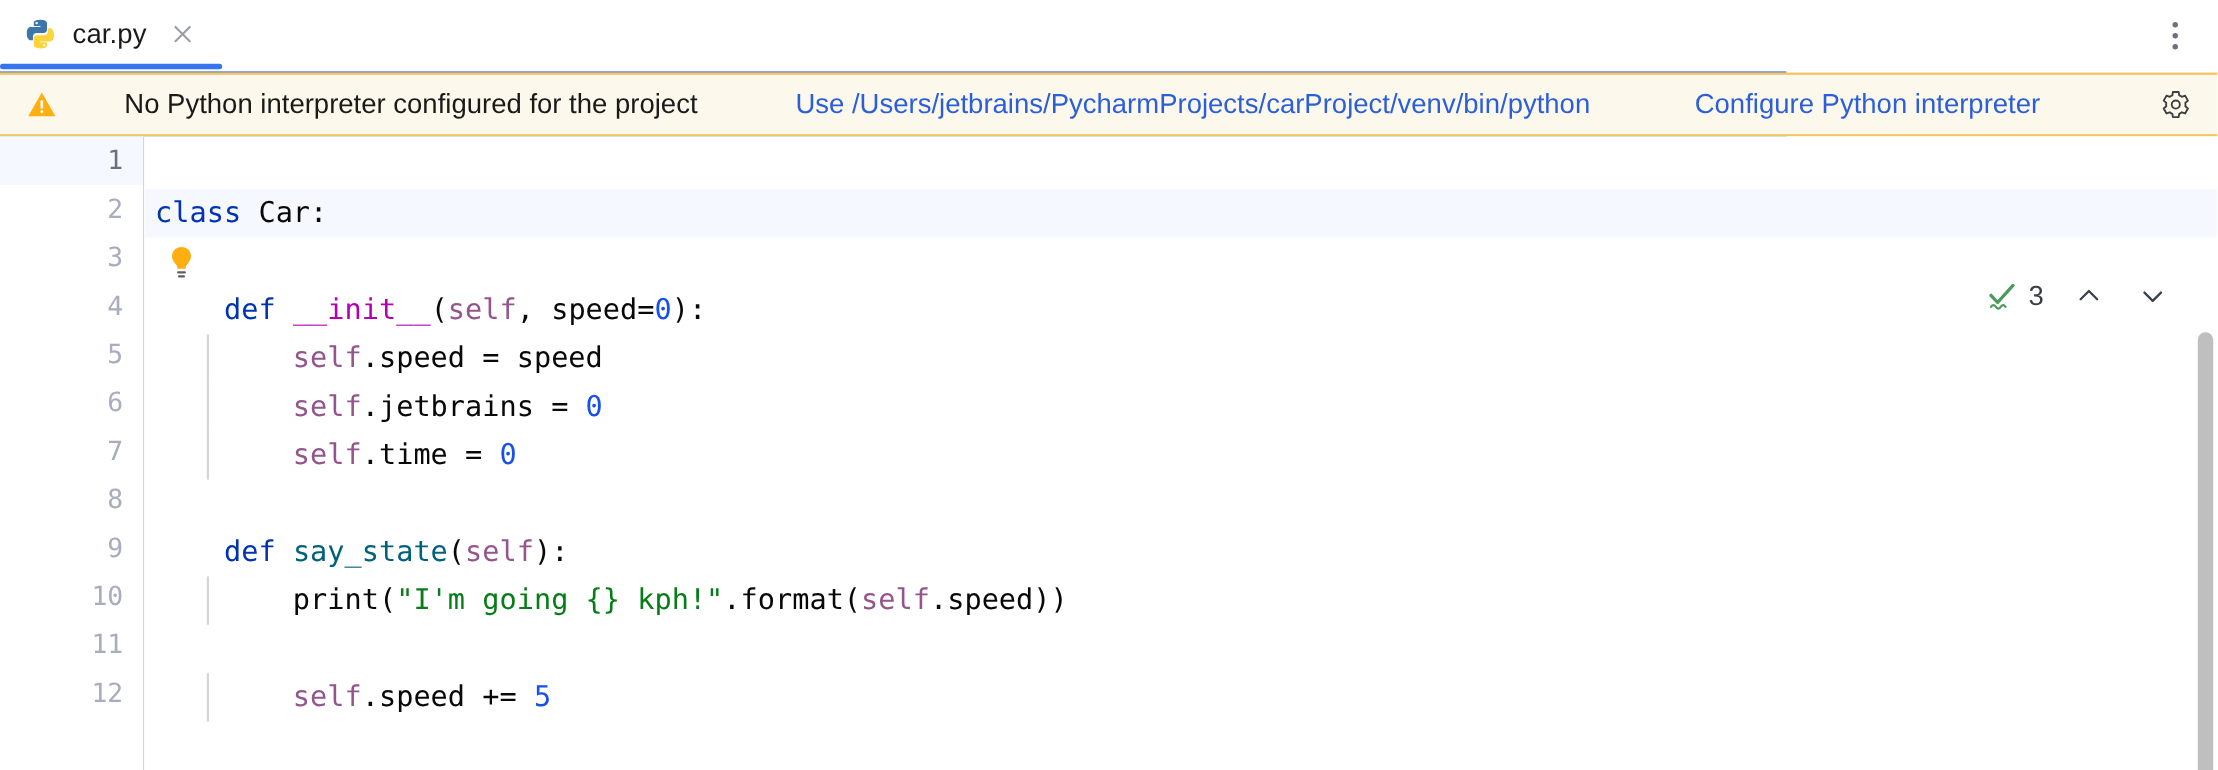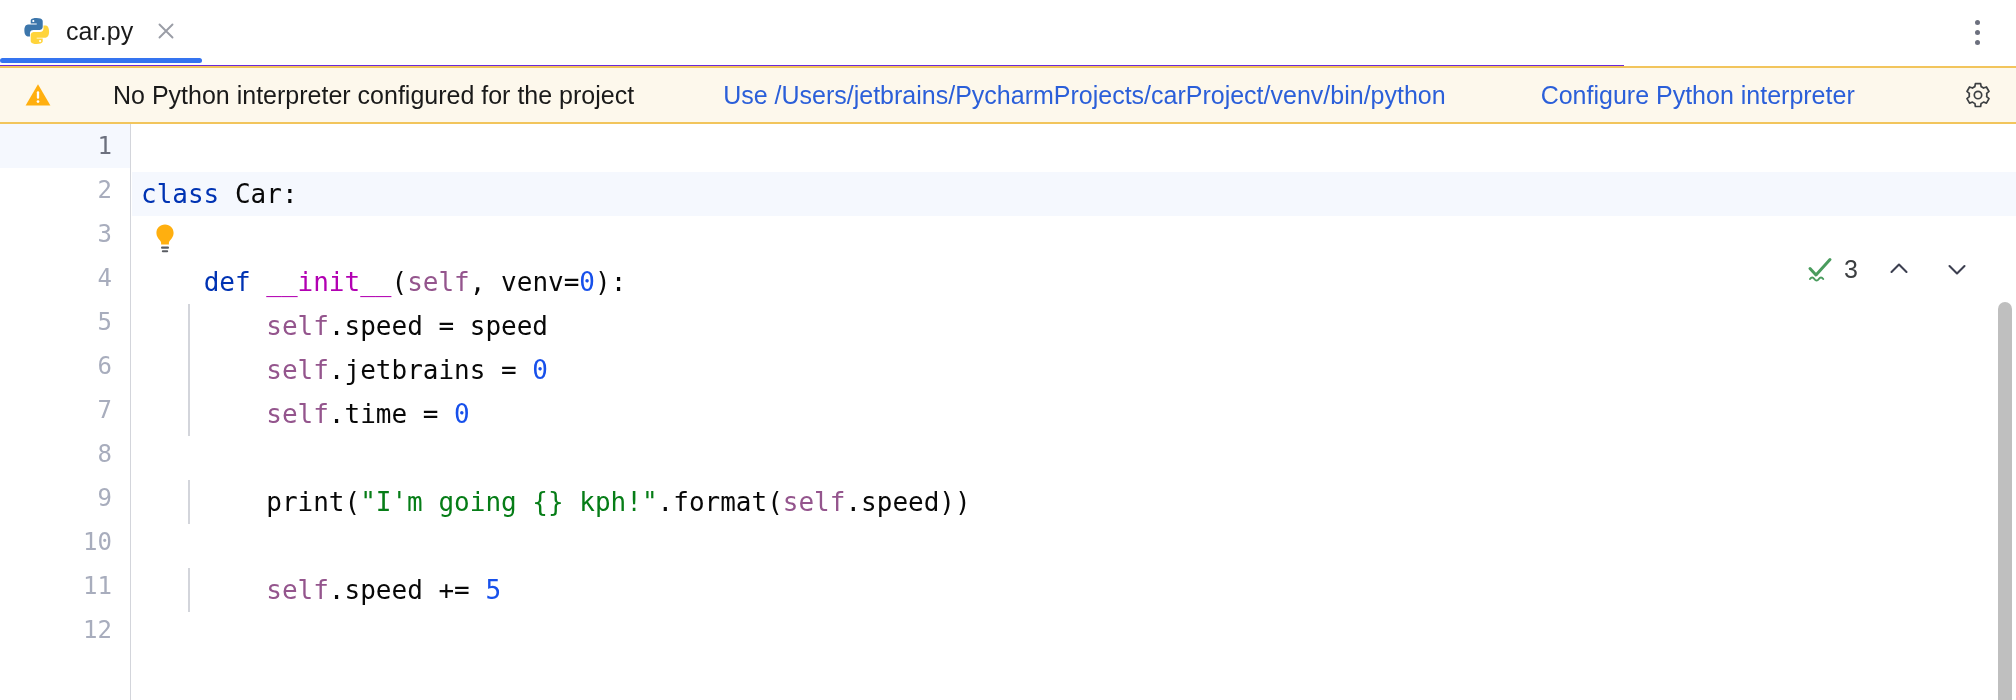--- a/index.html
+++ b/index.html
@@ -2,21 +2,21 @@
 <html><head>
 <meta charset="utf-8">
 <style>
   * { box-sizing: border-box; margin: 0; padding: 0; }
   html, body {
     width: 2016px; height: 700px;
     background: #ffffff;
     font-family: "Liberation Sans", sans-serif;
     overflow: hidden;
   }
-  .app { position: relative; width: 1624px; height: 700px; background: #6d28d9; }
+  .app { position: relative; width: 1624px; height: 700px; background: #1d4ed8; }
 
   
   .tabbar {
     position: absolute; left: 0; top: 0; width: 2016px; height: 65px;
     background: #ffffff;
   }
   .tab {
     position: absolute; left: 0; top: 0; height: 62px;
     display: flex; align-items: center; padding: 0 0 0 22px;
   }
@@ -190,25 +190,26 @@
         <div class="gutter-line">12</div>
       </div>
 
     <div class="codearea" id="codearea">
         <div class="code-line cur"><span class="kw">class</span><span class="plain"> Car:</span></div>
         <div class="code-line"><span class="bulb"><svg width="30" height="32" viewBox="0 0 30 32">
               <path d="M15 2.5c-5.1 0-8.6 3.7-8.6 8.4 0 3.3 1.8 5.3 3.2 7 .9 1.1 1.5 2 1.5 3.1v1.4h7.8v-1.4c0-1.1.6-2 1.5-3.1 1.4-1.7 3.2-3.7 3.2-7 0-4.7-3.5-8.4-8.6-8.4z" fill="#FFAF0F"></path>
               <rect x="11" y="24.6" width="8" height="2.1" rx="1" fill="#5A5D63"></rect>
               <rect x="11.8" y="28.2" width="6.4" height="2.1" rx="1" fill="#5A5D63"></rect>
             </svg></span></div>
-        <div class="code-line"><span class="plain">    </span><span class="kw">def</span><span class="plain"> </span><span class="dunder">__init__</span><span class="plain">(</span><span class="self">self</span><span class="plain">, venv=</span><span class="num">0</span><span class="plain">):</span></div>
+        <div class="code-line"><span class="plain">    </span><span class="kw">def</span><span class="plain"> </span><span class="dunder">__init__</span><span class="plain">(</span><span class="self">self</span><span class="plain">, speed=</span><span class="num">0</span><span class="plain">):</span></div>
         <div class="code-line"><span class="iguide"></span><span class="plain">        </span><span class="self">self</span><span class="plain">.speed = speed</span></div>
         <div class="code-line"><span class="iguide"></span><span class="plain">        </span><span class="self">self</span><span class="plain">.jetbrains = </span><span class="num">0</span></div>
         <div class="code-line"><span class="iguide"></span><span class="plain">        </span><span class="self">self</span><span class="plain">.time = </span><span class="num">0</span></div>
         <div class="code-line"></div>
+        <div class="code-line"><span class="plain">    </span><span class="kw">def</span><span class="plain"> </span><span class="fn">say_state</span><span class="plain">(</span><span class="self">self</span><span class="plain">):</span></div>
         <div class="code-line"><span class="iguide"></span><span class="plain">        print(</span><span class="str">"I'm going {} kph!"</span><span class="plain">.format(</span><span class="self">self</span><span class="plain">.speed))</span></div>
         <div class="code-line"></div>
         <div class="code-line"><span class="iguide"></span><span class="plain">        </span><span class="self">self</span><span class="plain">.speed += </span><span class="num">5</span></div>
       </div>
 
     <div class="inspect">
       <span>
         <svg class="insp-check" viewBox="0 0 30 28">
           <path d="M5 13.5 L11 20 L25 4.5" stroke="#4A9C5E" stroke-width="3" fill="none" stroke-linecap="round" stroke-linejoin="round"></path>
           <path d="M5 24 q2.2 -3.2 4.4 0 q2.2 3.2 4.4 0 q2.2 -3.2 4.4 0" stroke="#4A9C5E" stroke-width="2" fill="none" stroke-linecap="round"></path>

